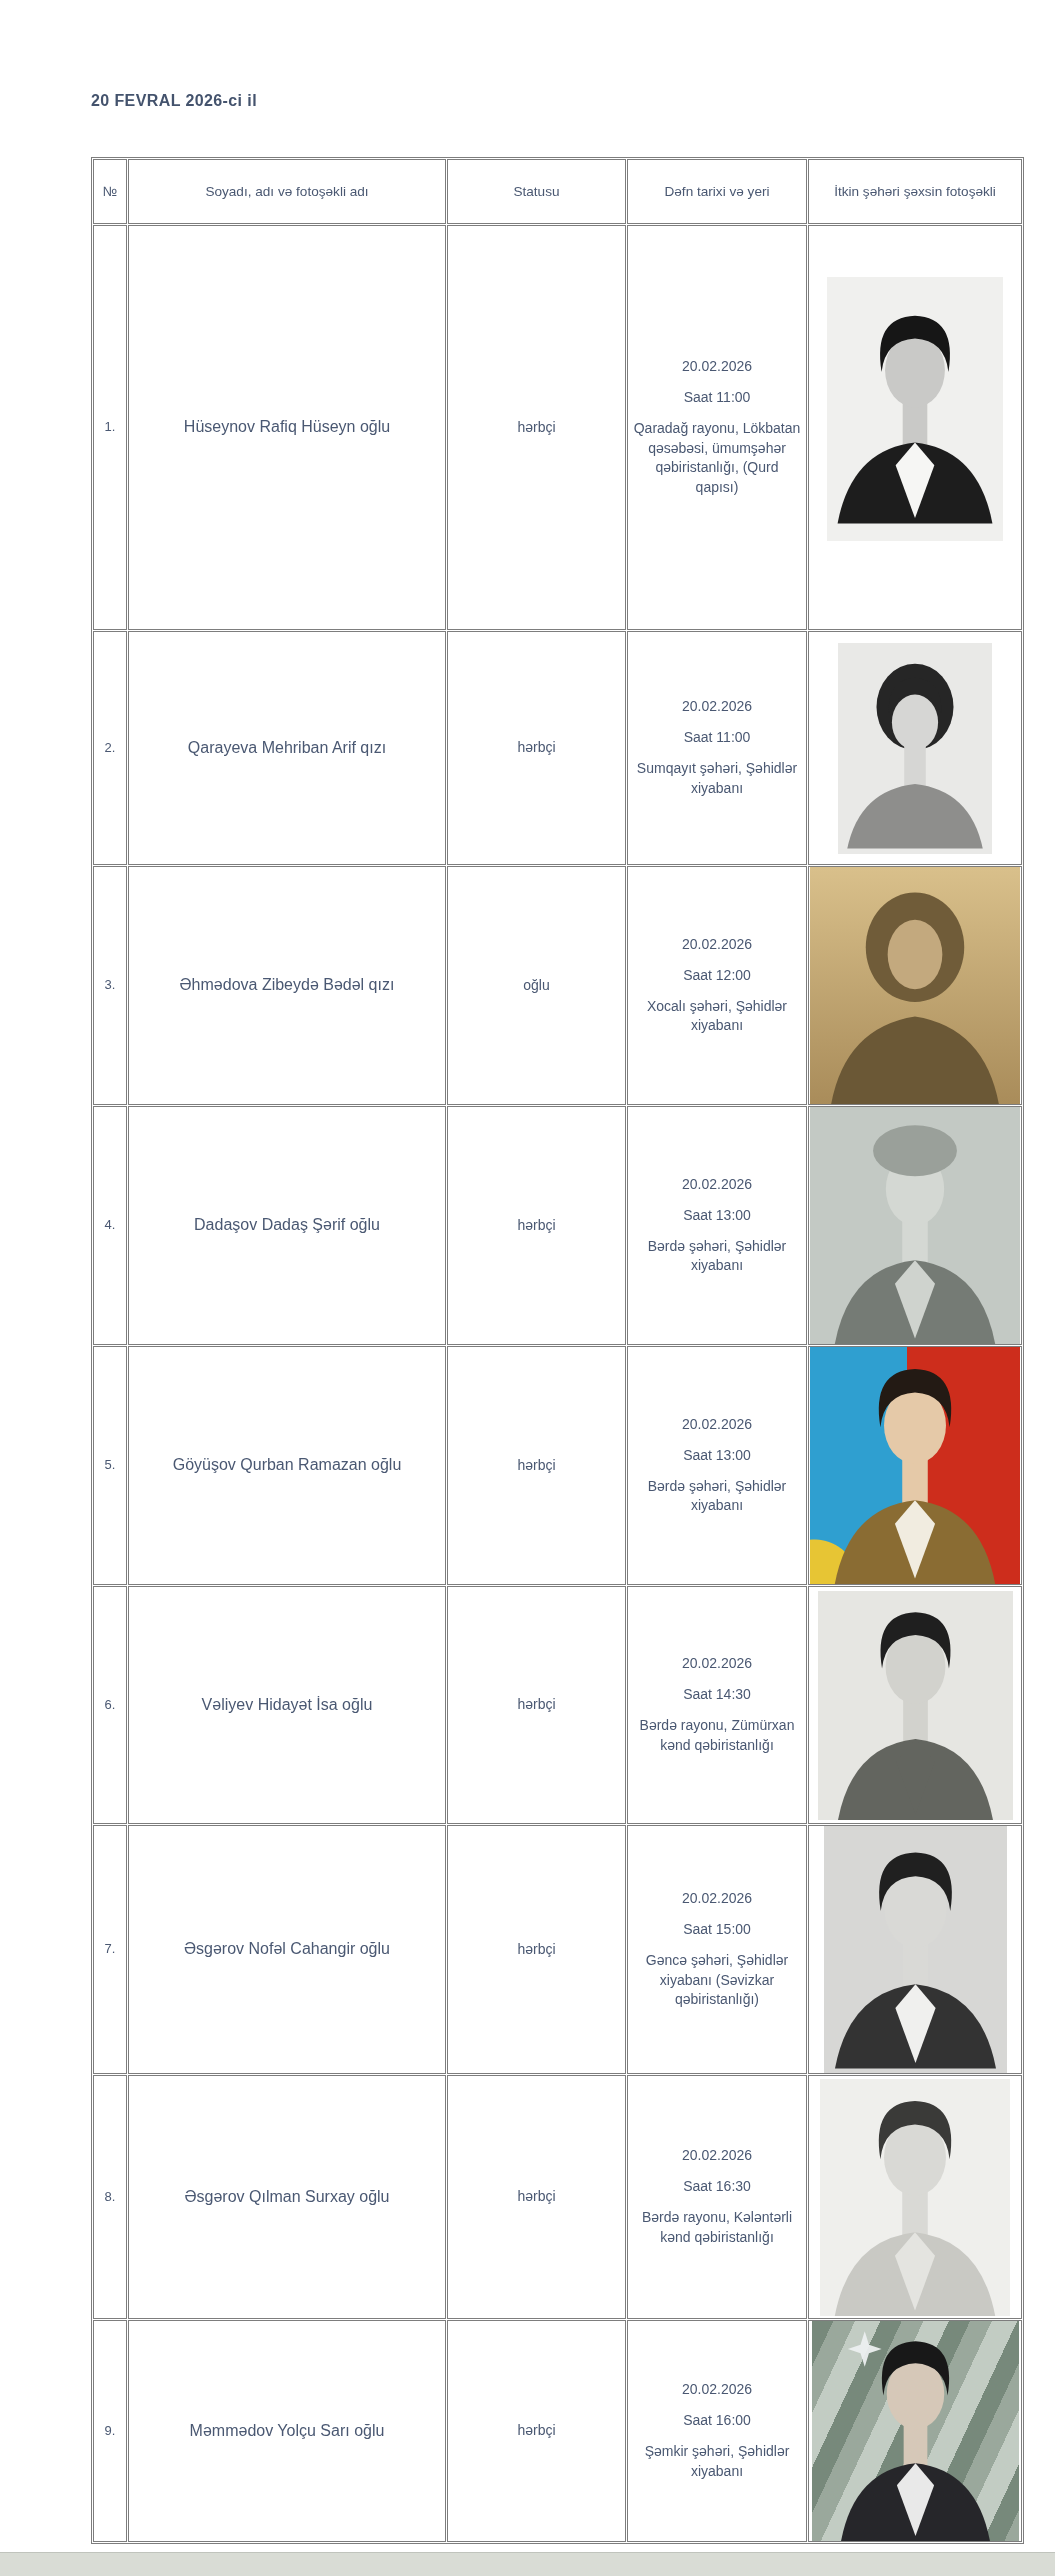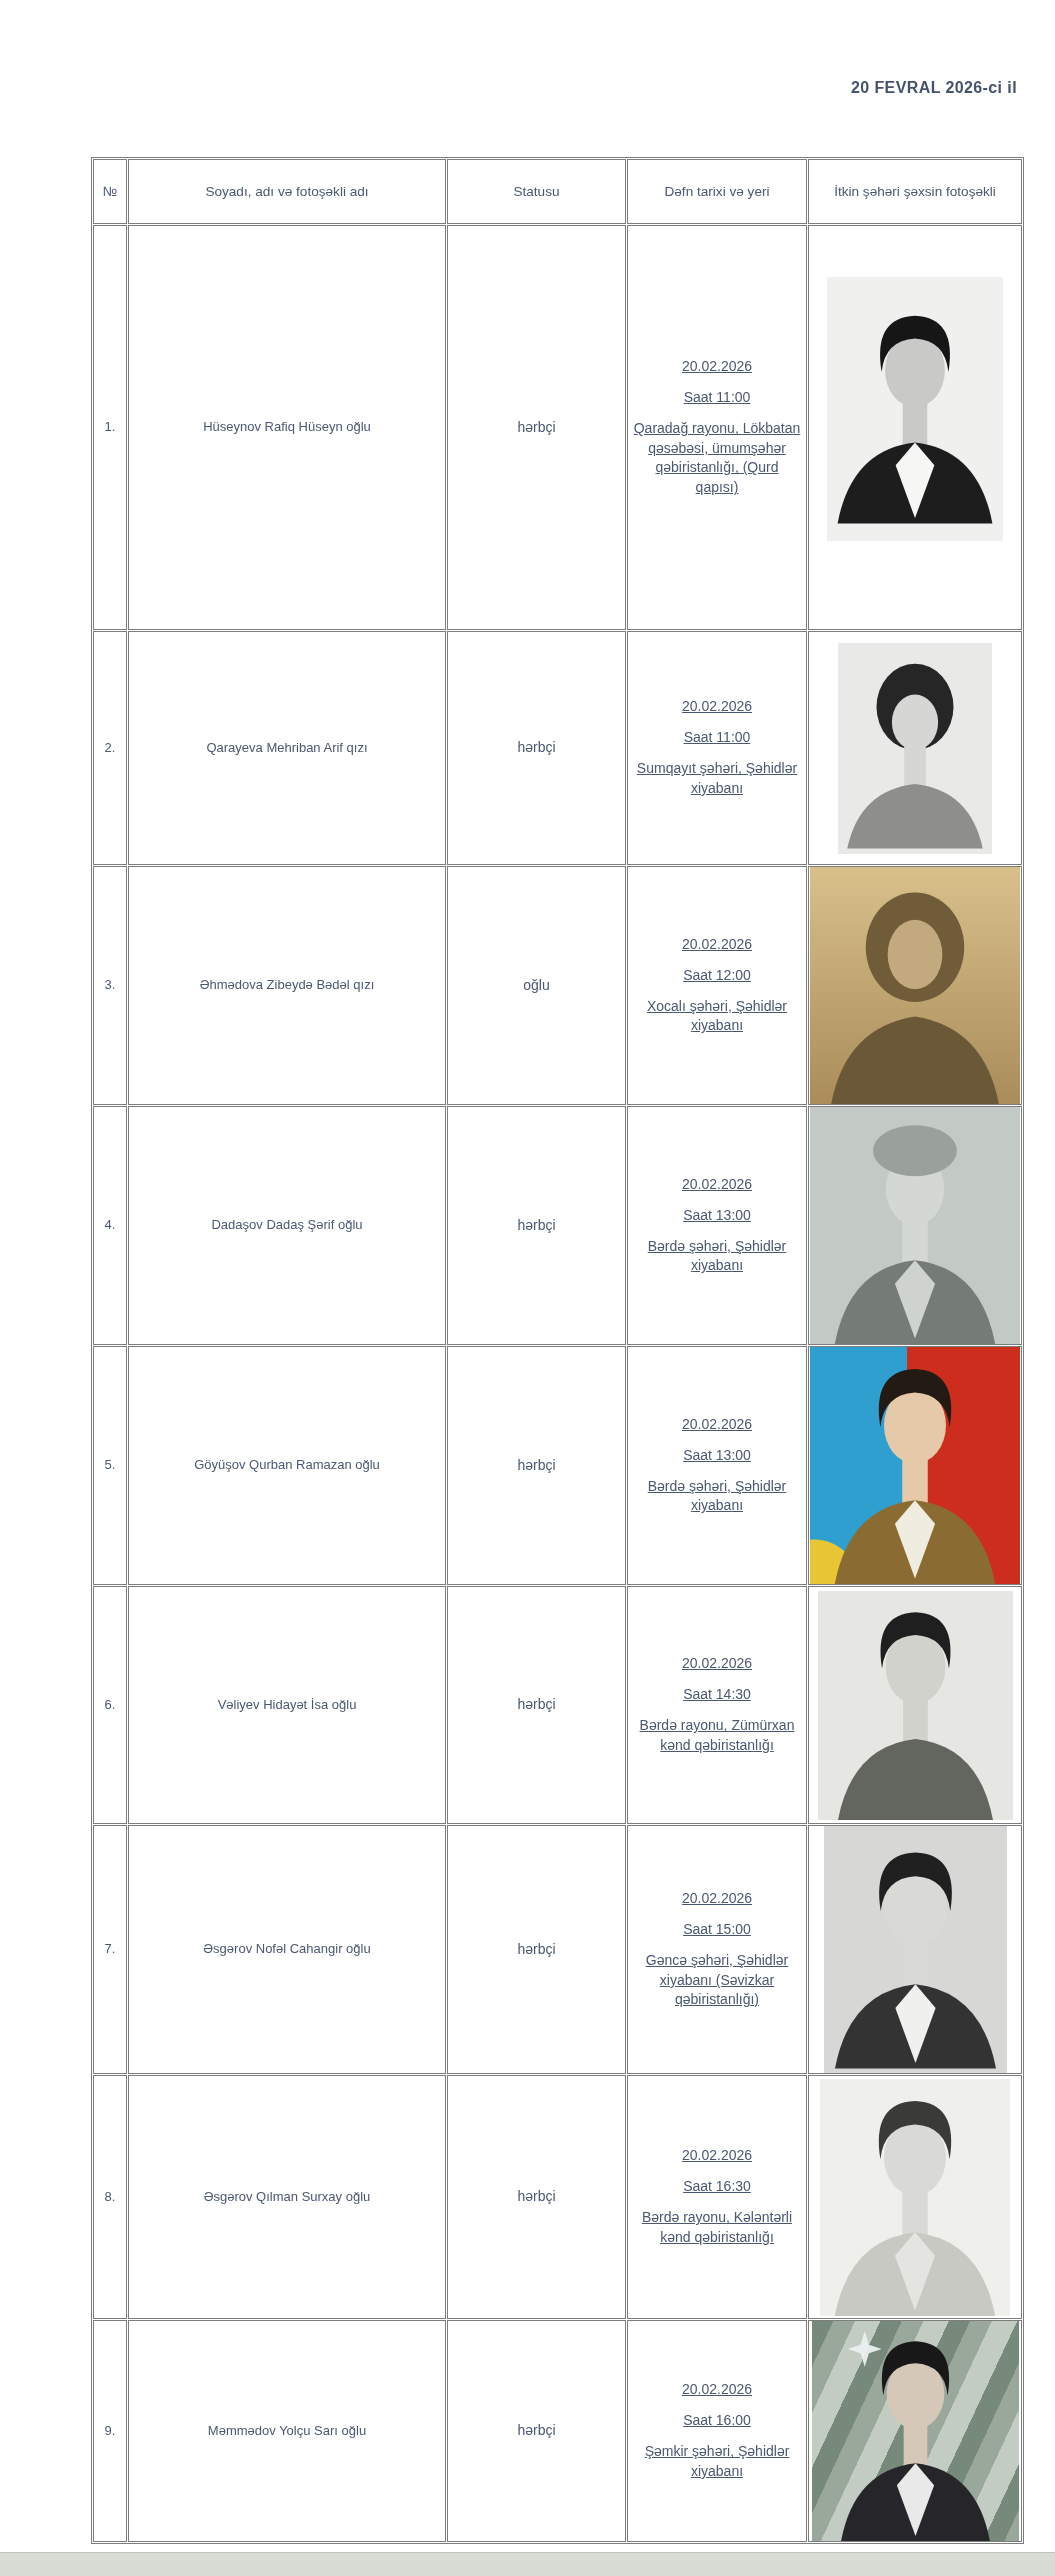--- a/index.html
+++ b/index.html
@@ -2,37 +2,37 @@
 <html style="font-size:14px"><head>
 <meta charset="utf-8">
 <style>
   html,body{margin:0;padding:0;}
   body{
     width:1055px;height:2576px;position:relative;overflow:hidden;
     background:#ffffff;color:#4a5872;
     font-family:"Liberation Sans", sans-serif;
   }
   .doc-title{
-    position:absolute;top:79px;left:91px;width:926px;
-    text-align:right;font-size:16px;font-weight:bold;letter-spacing:0.4px;color:#44536d;
+    position:absolute;top:92px;left:91px;width:926px;
+    text-align:left;font-size:16px;font-weight:bold;letter-spacing:0.4px;color:#44536d;
   }
   table.doc-table{
     position:absolute;top:157px;left:91px;width:926px;
     border-collapse:separate;border-spacing:1.8px;table-layout:fixed;
     background:#ffffff;border:0.9px solid #7d7d7d;
   }
   td,th{
     border:0.9px solid #7d7d7d;vertical-align:middle;text-align:center;
     font-size:14px;line-height:1.4;color:#4a5872;font-weight:normal;
     padding:3.5px 5.3px;overflow:hidden;
   }
   th{font-size:13.6px;}
-  td.c-name{font-size:13px;padding:3.5px 26px;}
+  td.c-name{font-size:16px;padding:3.5px 26px;}
   td.c-num{font-size:13px;padding:3.5px 0.9px;}
-  td.c-date p{margin:11.4px 0;text-decoration:underline;}
+  td.c-date p{margin:11.4px 0;}
   td.c-photo{padding:0;text-align:center;}
   tr.r1 td.c-photo{vertical-align:top;padding-top:51px;}
   tr.r2 td.c-photo{vertical-align:top;padding-top:10.6px;}
   .photo{display:inline-block;position:relative;overflow:hidden;vertical-align:top;}
   .photo svg{display:block;width:100%;height:100%;}
   .ph1{width:176px;height:264px;background:#f0f0ee;
        --hair:#161616;--face:#c9c9c7;--coat:#1d1d1d;--shirt:#f6f6f4;}
   .ph2{width:154px;height:211px;background:#e9e9e7;
        --hair:#262626;--face:#d6d6d4;--coat:#8e8e8c;--shirt:#dededc;}
   .ph3{width:210px;height:237px;background:linear-gradient(180deg,#d9c08b,#a98c5a);

